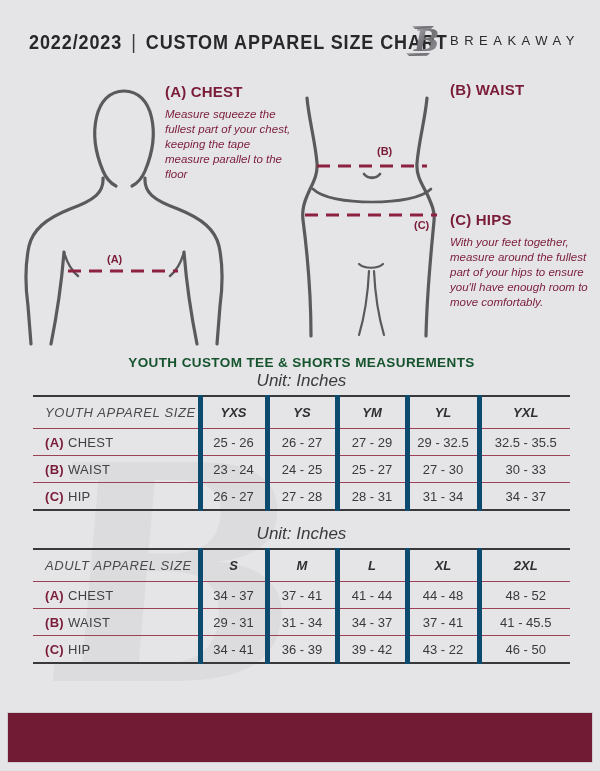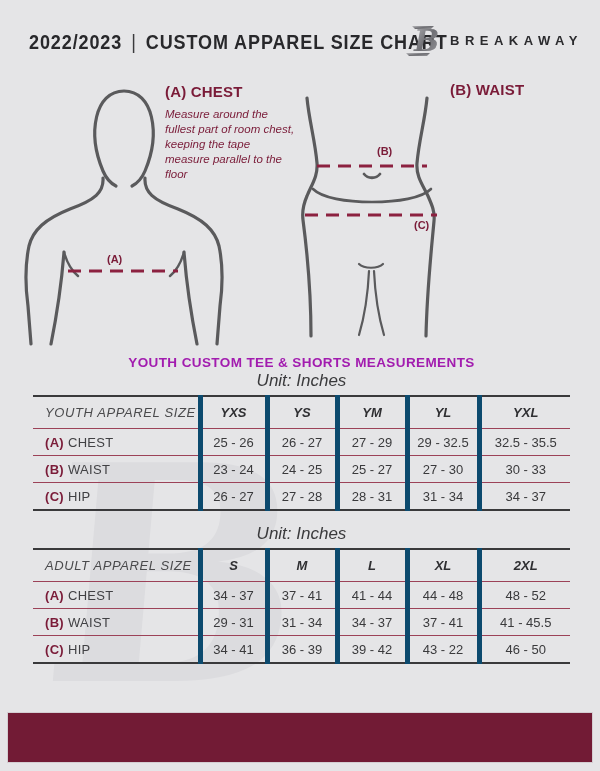--- a/index.html
+++ b/index.html
@@ -14,21 +14,21 @@
     position:absolute; left:29px; top:31px;
     font-size:20px; font-weight:bold; color:#28282b;
     letter-spacing:1px; white-space:nowrap;
     transform:scaleX(0.9); transform-origin:left center;
   }
   .hdr-sep{margin:0 10px; font-weight:normal; color:#3a3a3c;}
   .logo{position:absolute; left:404px; top:20px; width:190px; height:40px;}
   .logo-mark{position:absolute; left:0; top:0;}
   .brand-name{
     position:absolute; left:46px; top:13px;
-    font-size:13px; font-weight:bold; color:#2b2b2e; letter-spacing:5.5px;
+    font-size:13px; font-weight:normal; color:#2b2b2e; letter-spacing:5.5px;
     white-space:nowrap;
   }
   
   .watermark{
     position:absolute; left:48px; top:448px; z-index:0;
     font-family:"DejaVu Serif", serif; font-weight:bold;
     font-size:300px; line-height:0.85; color:#dcdcdf;
     transform:skewX(-5deg); user-select:none;
   }
   
@@ -44,21 +44,21 @@
     margin:0; font-size:11.5px; line-height:1.3; font-style:italic; color:#7a1b38;
   }
   .g-chest{left:165px; top:83px; width:132px;}
   .g-waist{left:450px; top:81px; width:124px;}
   .g-hips{left:450px; top:211px; width:140px;}
   
   .tbl-section{position:absolute; left:33px; width:537px; z-index:1;}
   .sec-youth{top:354px;}
   .sec-adult{top:526px;}
   .tbl-title{
-    text-align:center; font-size:13.5px; font-weight:bold; color:#a21caf;
+    text-align:center; font-size:13.5px; font-weight:bold; color:#14532d;
     letter-spacing:0.4px; line-height:17px; margin-bottom:2px;
   }
   .tbl-unit{
     text-align:center; font-size:17px; font-style:italic; color:#3a3a3c;
     line-height:16px; margin-bottom:6px;
   }
   table{
     width:537px; border-collapse:collapse; table-layout:fixed;
     border-top:2px solid #39393b; border-bottom:2px solid #39393b;
     background:transparent;
@@ -133,24 +133,28 @@
       <line x1="305" y1="137" x2="437" y2="137"></line>
     </g>
   </svg>
 
   <span class="m-label" style="left:107px; top:253px;">(A)</span>
   <span class="m-label" style="left:377px; top:145px;">(B)</span>
   <span class="m-label" style="left:414px; top:219px;">(C)</span>
 
   <div class="guide g-chest">
     <h3>(A) CHEST</h3>
-    <p>Measure around the fullest part of room chest, keeping the tape measure parallel to the floor</p>
+    <p>Measure squeeze the fullest part of your chest, keeping the tape measure parallel to the floor</p>
   </div>
   <div class="guide g-waist">
     <h3>(B) WAIST</h3>
+  </div>
+  <div class="guide g-hips">
+    <h3>(C) HIPS</h3>
+    <p>With your feet together, measure around the fullest part of your hips to ensure you'll have enough room to move comfortably.</p>
   </div>
 
   <div class="tbl-section sec-youth">
     <div class="tbl-title">YOUTH CUSTOM TEE &amp; SHORTS MEASUREMENTS</div>
     <div class="tbl-unit">Unit: Inches</div>
     <table>
       <colgroup>
           <col style="width:167px">
           <col style="width:67px">
           <col style="width:70px">

